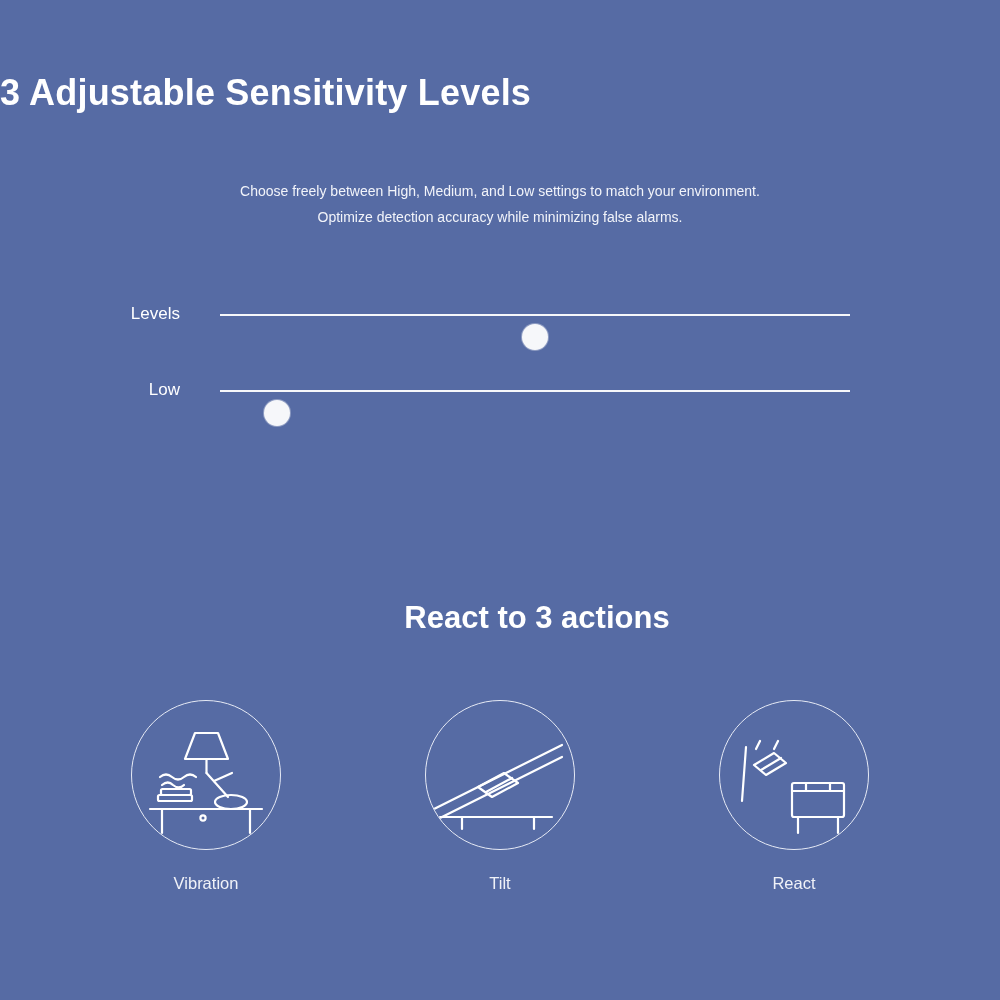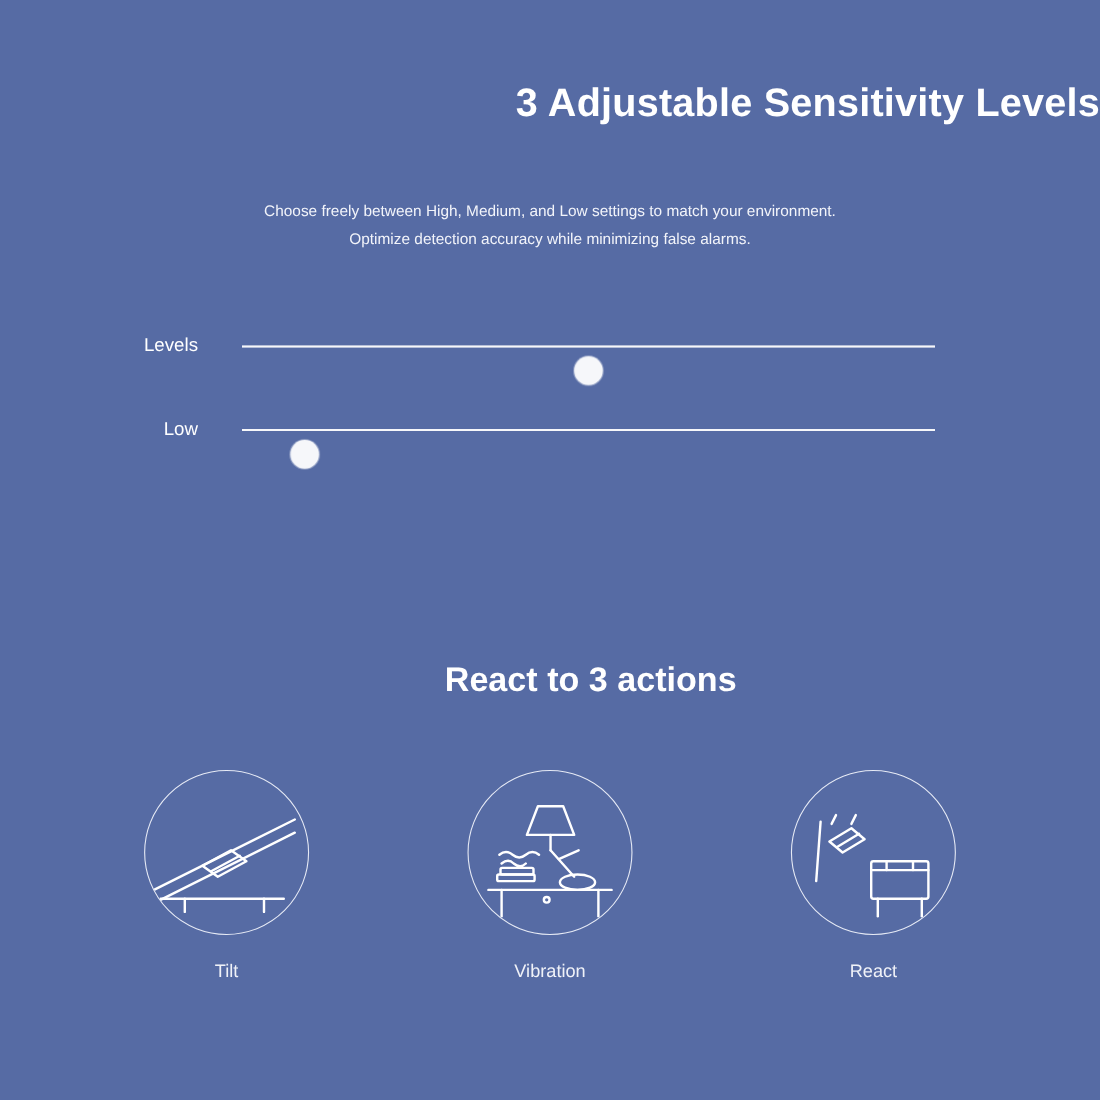--- a/index.html
+++ b/index.html
@@ -20,21 +20,21 @@
     width: 1000px;
     height: 1000px;
   }
 
   
   .main-title {
     position: absolute;
     top: 72px;
     left: 0;
     width: 1000px;
-    text-align: right;
+    text-align: left;
     font-size: 36px;
     font-weight: bold;
     letter-spacing: 0.2px;
     color: #ffffff;
   }
   .subtitle {
     position: absolute;
     top: 178px;
     left: 0;
     width: 1000px;
@@ -171,64 +171,64 @@
 
   <div class="section-title">React to 3 actions</div>
 
   <div class="actions">
 
     <div class="action">
       <div class="action-circle">
         <svg width="148" height="148" viewBox="0 0 148 148">
           <g fill="none" stroke="#ffffff" stroke-width="2.2" stroke-linecap="round" stroke-linejoin="round">
 
+            <line x1="18" y1="108" x2="130" y2="108"></line>
+            <line x1="30" y1="108" x2="30" y2="132"></line>
+            <line x1="118" y1="108" x2="118" y2="132"></line>
+
+            <path d="M63 32 L86 32 L96 58 L53 58 Z"></path>
+
+            <path d="M74.5 58 L74.5 72"></path>
+
+            <path d="M74.5 72 L96 96"></path>
+            <path d="M82 80 L100 72"></path>
+
+            <ellipse cx="99" cy="101" rx="16" ry="7"></ellipse>
+
+            <rect x="26" y="94" width="34" height="6" rx="1.5"></rect>
+            <rect x="29" y="88" width="30" height="6" rx="1.5"></rect>
+
+            <path d="M28 76 q6 -5 12 0 q6 5 12 0 q6 -5 12 0"></path>
+            <path d="M30 84 q6 -5 11 0 q6 5 11 0"></path>
+
+            <circle cx="71" cy="117" r="2.6"></circle>
+          </g>
+        </svg>
+      </div>
+      <div class="action-label">Vibration</div>
+    </div>
+
+    <div class="action">
+      <div class="action-circle">
+        <svg width="148" height="148" viewBox="0 0 148 148">
+          <g fill="none" stroke="#ffffff" stroke-width="2.2" stroke-linecap="round" stroke-linejoin="round">
+
             <line x1="8" y1="108" x2="136" y2="44"></line>
             <line x1="8" y1="120" x2="136" y2="56"></line>
 
             <line x1="14" y1="116" x2="126" y2="116"></line>
             <line x1="36" y1="116" x2="36" y2="128"></line>
             <line x1="108" y1="116" x2="108" y2="128"></line>
 
             <path d="M52 86 L78 72 L92 82 L66 96 Z"></path>
             <path d="M60 91 L86 77"></path>
           </g>
         </svg>
       </div>
       <div class="action-label">Tilt</div>
-    </div>
-
-    <div class="action">
-      <div class="action-circle">
-        <svg width="148" height="148" viewBox="0 0 148 148">
-          <g fill="none" stroke="#ffffff" stroke-width="2.2" stroke-linecap="round" stroke-linejoin="round">
-
-            <line x1="18" y1="108" x2="130" y2="108"></line>
-            <line x1="30" y1="108" x2="30" y2="132"></line>
-            <line x1="118" y1="108" x2="118" y2="132"></line>
-
-            <path d="M63 32 L86 32 L96 58 L53 58 Z"></path>
-
-            <path d="M74.5 58 L74.5 72"></path>
-
-            <path d="M74.5 72 L96 96"></path>
-            <path d="M82 80 L100 72"></path>
-
-            <ellipse cx="99" cy="101" rx="16" ry="7"></ellipse>
-
-            <rect x="26" y="94" width="34" height="6" rx="1.5"></rect>
-            <rect x="29" y="88" width="30" height="6" rx="1.5"></rect>
-
-            <path d="M28 76 q6 -5 12 0 q6 5 12 0 q6 -5 12 0"></path>
-            <path d="M30 84 q6 -5 11 0 q6 5 11 0"></path>
-
-            <circle cx="71" cy="117" r="2.6"></circle>
-          </g>
-        </svg>
-      </div>
-      <div class="action-label">Vibration</div>
     </div>
 
     <div class="action">
       <div class="action-circle">
         <svg width="148" height="148" viewBox="0 0 148 148">
           <g fill="none" stroke="#ffffff" stroke-width="2.2" stroke-linecap="round" stroke-linejoin="round">
 
             <rect x="72" y="82" width="52" height="34" rx="2"></rect>
             <path d="M72 90 L124 90"></path>
             <path d="M86 82 L86 90"></path>

